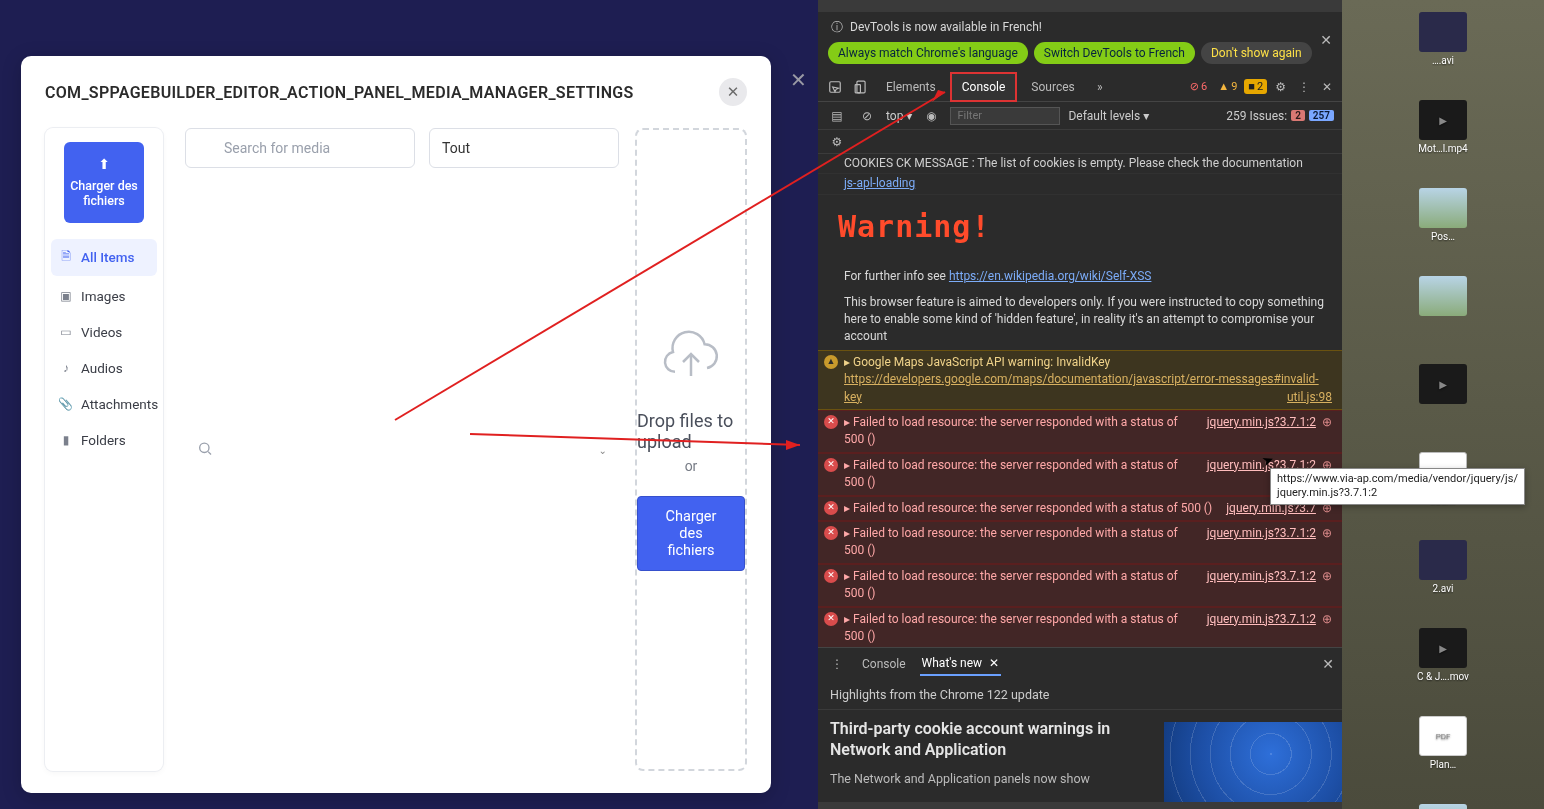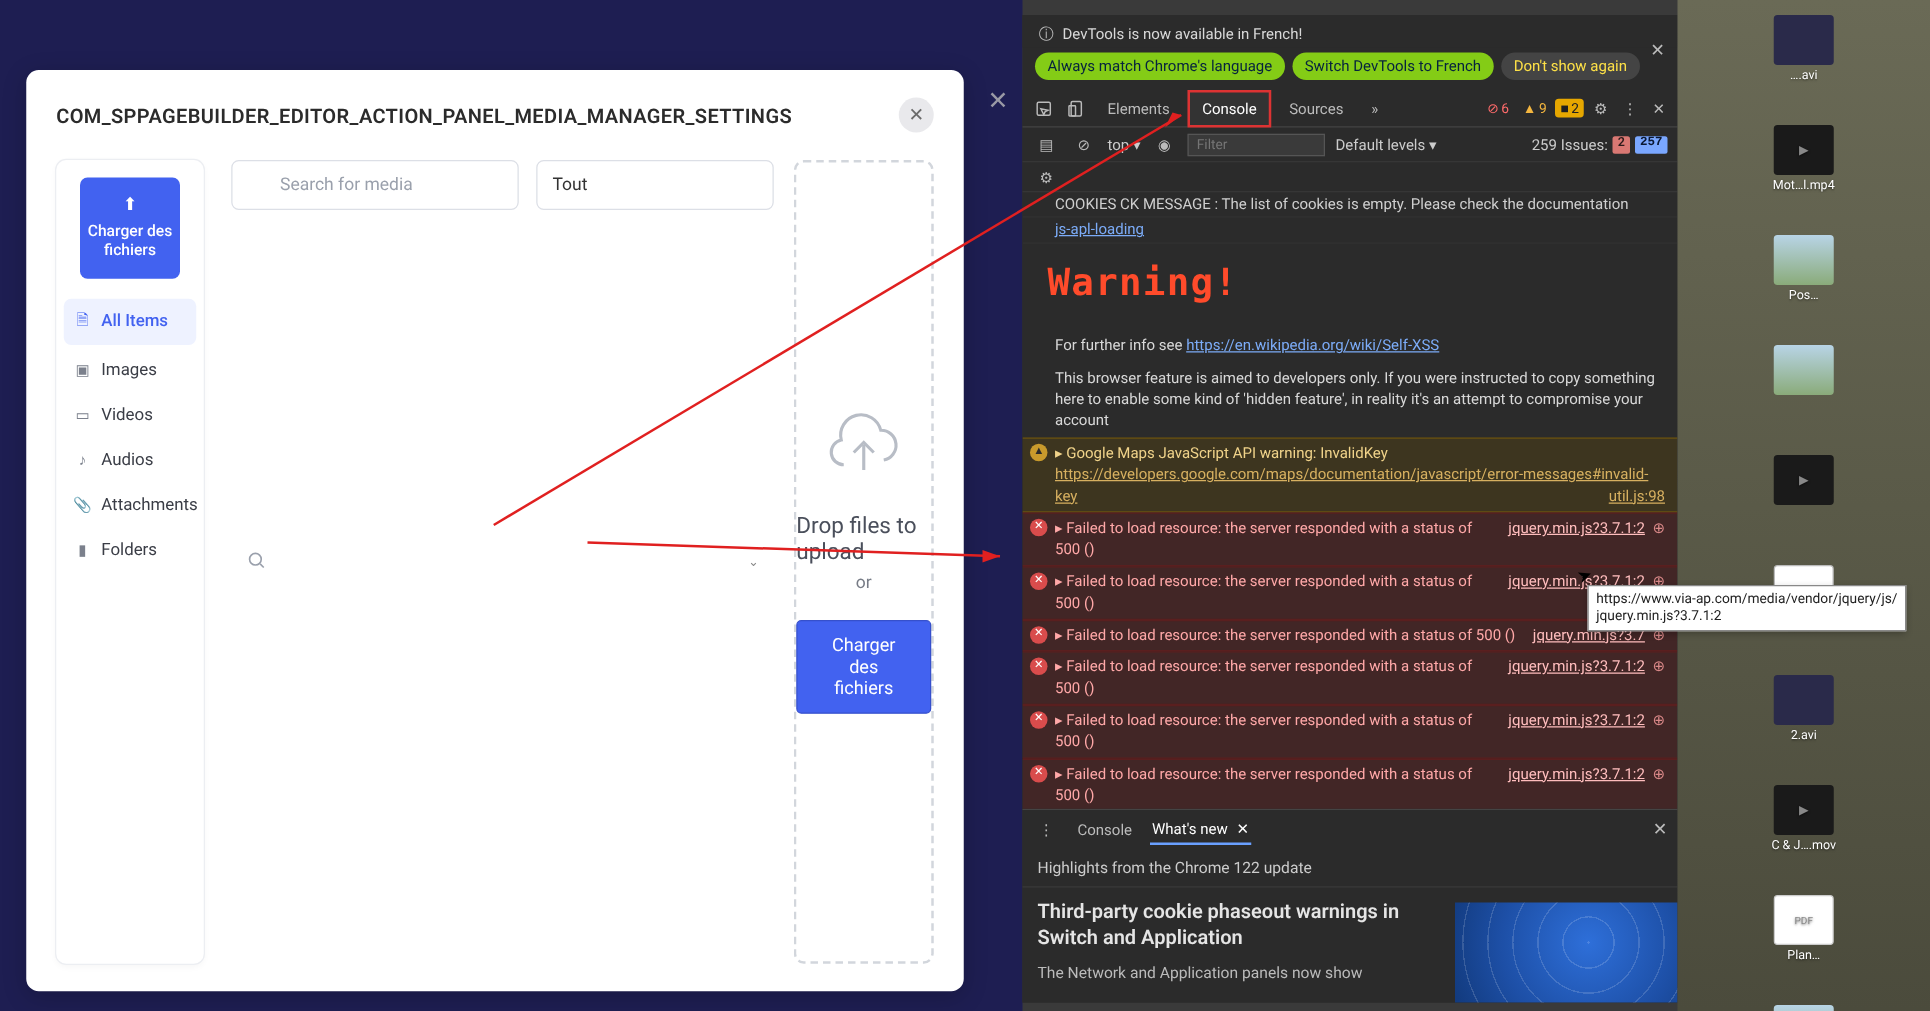--- a/index.html
+++ b/index.html
@@ -58,23 +58,23 @@
   .badge { display:inline-flex; align-items:center; gap:2px; font-size:11px; padding:1px 4px; border-radius:3px; }
   .badge.err { color:#ff6b6b; }
   .badge.warn { color:#f4b63f; }
   .badge.info { background:#e6a700; color:#202020; }
   .dt-right-ic { color:#bbb; cursor:pointer; padding:0 4px; }
 
   .dt-filterbar { display:flex; align-items:center; gap:8px; padding: 3px 8px; background:#2b2b2b; border-bottom:1px solid #3b3b3b; height: 28px;}
   .dt-filterbar .ctx { color:#ccc; font-size:12px; }
   .dt-filter-input { background:#3a3a3a; border:1px solid #555; color:#ccc; padding:1px 6px; font-size:11px; width:110px; height:18px;}
   .dt-levels { color:#ccc; font-size:12px; }
-  .dt-issues { margin-left:auto; color:#ccc; font-size:12px; display:flex; gap:4px;}
+  .dt-issues { margin-left:auto; color:#ccc; font-size:12px; display:flex; align-items:center; gap:4px;}
   .issue-badge { background:#d97873; color:#2b1a1a; padding:0 4px; border-radius:2px; font-size:10px; font-weight:600; }
-  .issue-badge.blue { background:#7aa7ff; color:#0a1833;font-family:Liberation Mono, monospace;}
+  .issue-badge.blue { background:#7aa7ff; color:#0a1833;}
   
   .console-body { flex: 1; overflow: hidden; font-family: Menlo, Consolas, monospace; font-size: 12px; line-height: 1.45; background:#2b2b2b; position:relative;}
   .c-line { padding: 1px 10px; border-bottom: 1px solid rgba(255,255,255,0.03); position:relative; padding-left: 26px;}
   .c-link { color: #7cacf8; text-decoration: underline; cursor:pointer; }
   .c-gray { color: #cfcfcf; }
   .c-title-warning { color: #ff4b2b; font-size: 30px; font-weight: 800; letter-spacing: 1px; padding: 10px 0 16px 20px; font-family: Menlo, Consolas, monospace;}
   .c-block { padding: 4px 10px 4px 26px; color:#d8d8d8; }
   .c-err-row { background: rgba(120,25,25,0.3); border-top:1px solid #5a1f1f; border-bottom:1px solid #5a1f1f; padding:3px 10px 3px 26px; display:flex; position:relative;}
   .c-warn-row { background: rgba(95,72,10,0.35); border-top:1px solid #6a5210; border-bottom:1px solid #6a5210; padding:3px 10px 3px 26px; position:relative;}
   .row-ic { position:absolute; left:6px; top:4px; width:14px; height:14px; border-radius:50%; display:inline-flex; align-items:center; justify-content:center; font-size:9px; }
@@ -311,21 +311,21 @@
 
   <div class="dt-drawer">
     <div class="drawer-tabs">
       <span class="dt-iconbtn">⋮</span>
       <span class="drawer-tab">Console</span>
       <span class="drawer-tab active"><span>What's new</span> <span style="margin-left:4px;">✕</span></span>
       <span class="drawer-close">✕</span>
     </div>
     <div class="highlights-bar">Highlights from the Chrome 122 update</div>
     <div class="drawer-body" style="position:relative; min-height:90px;">
-      <div class="drawer-h1">Third-party cookie phaseout warnings in Switch and Application</div>
+      <div class="drawer-h1">Third-party cookie account warnings in Network and Application</div>
       <div class="drawer-sub">The Network and Application panels now show</div>
       <div class="drawer-img"></div>
     </div>
   </div>
 </div>
 
 <div class="tooltip">
   <div>https://www.via-ap.com/media/vendor/jquery/js/</div>
   <div>jquery.min.js?3.7.1:2</div>
 </div>

